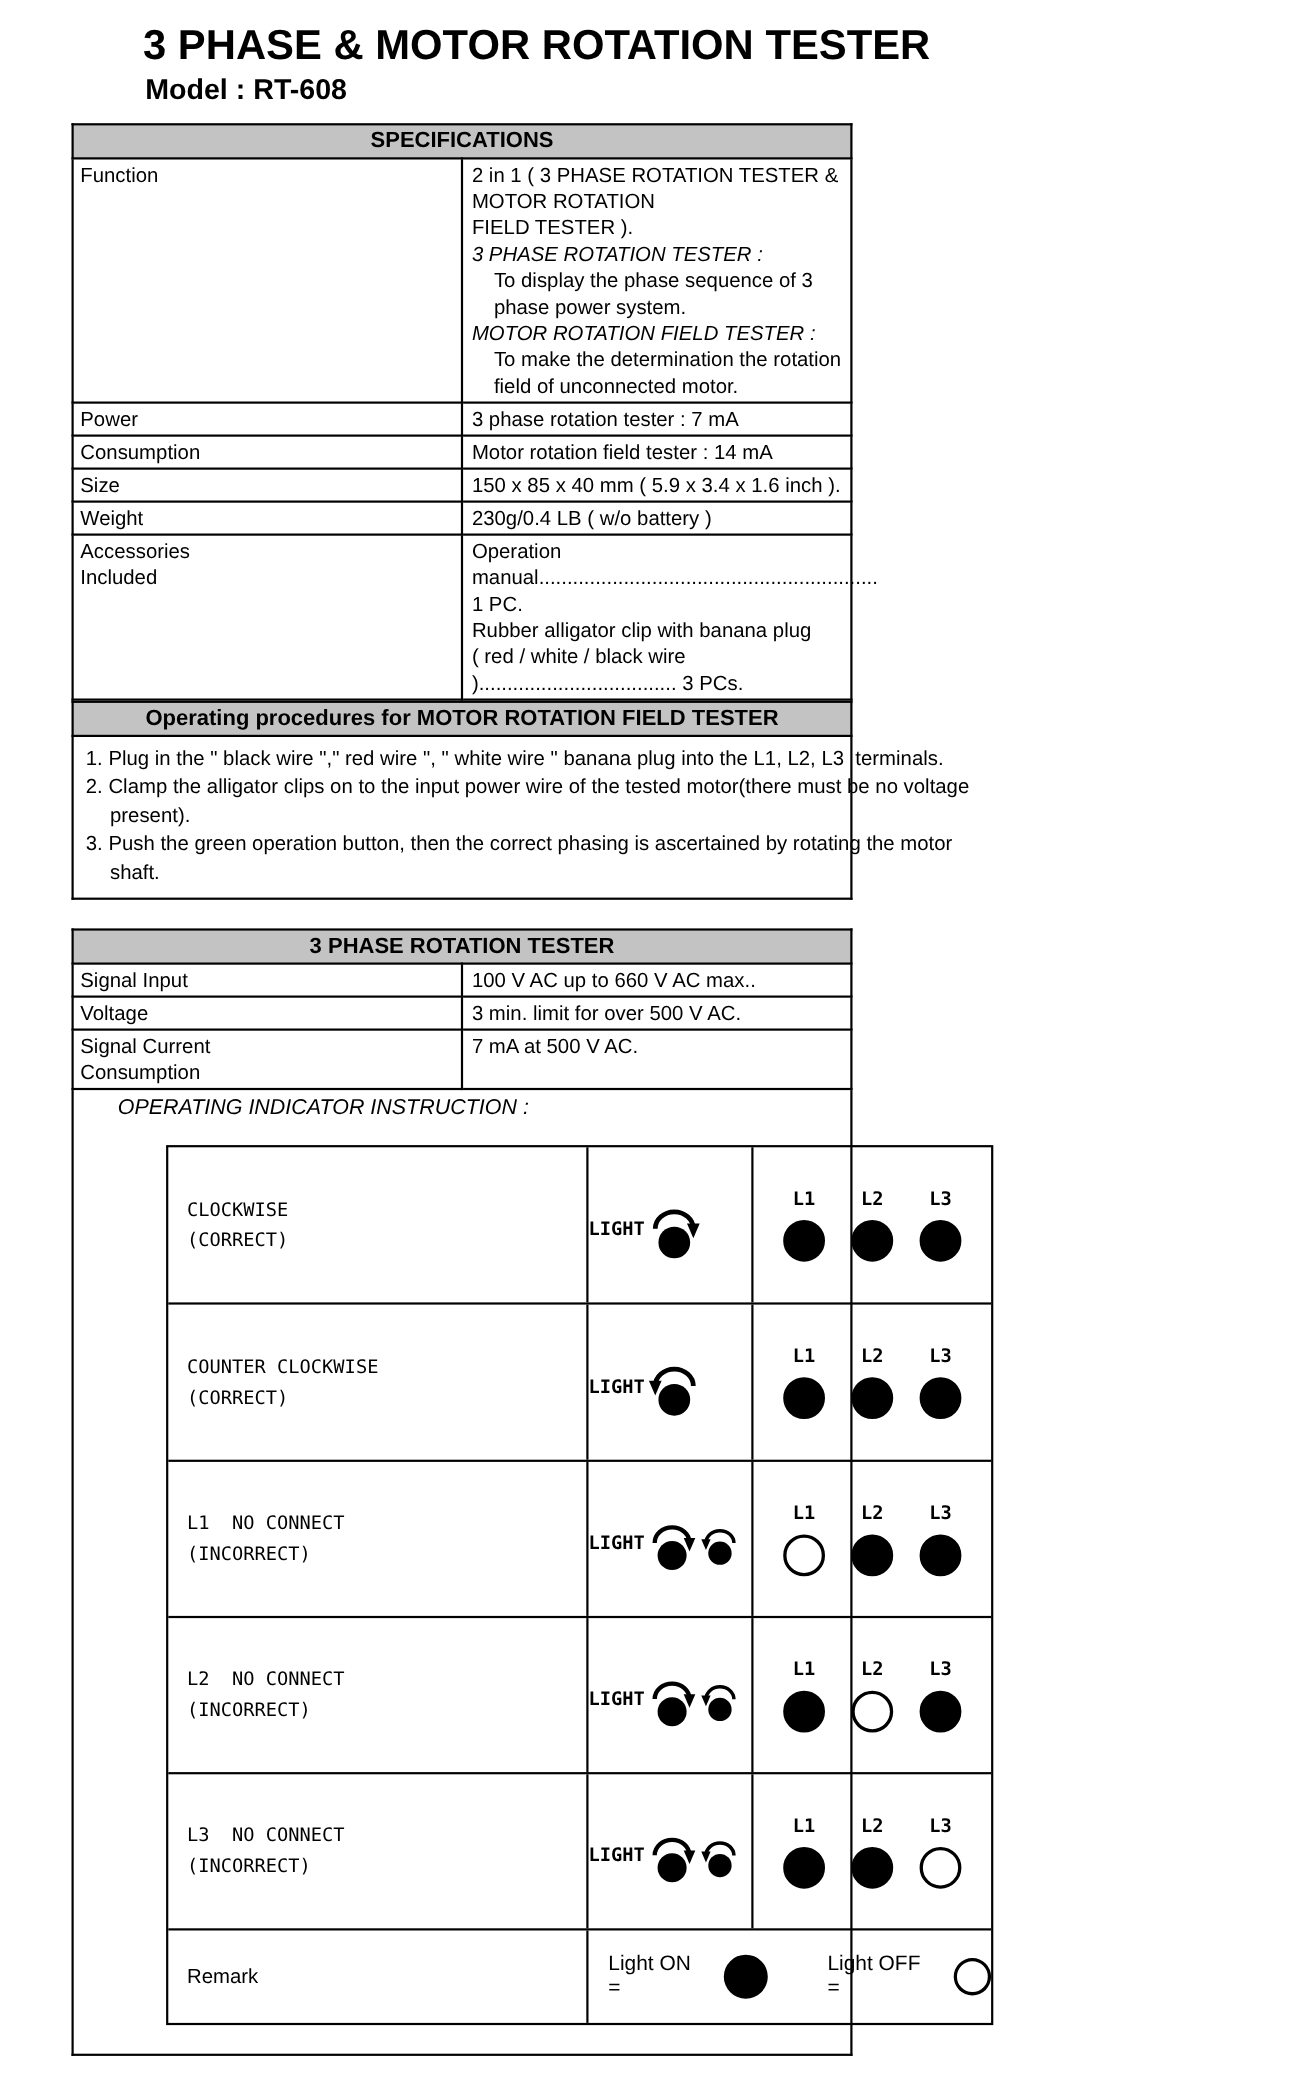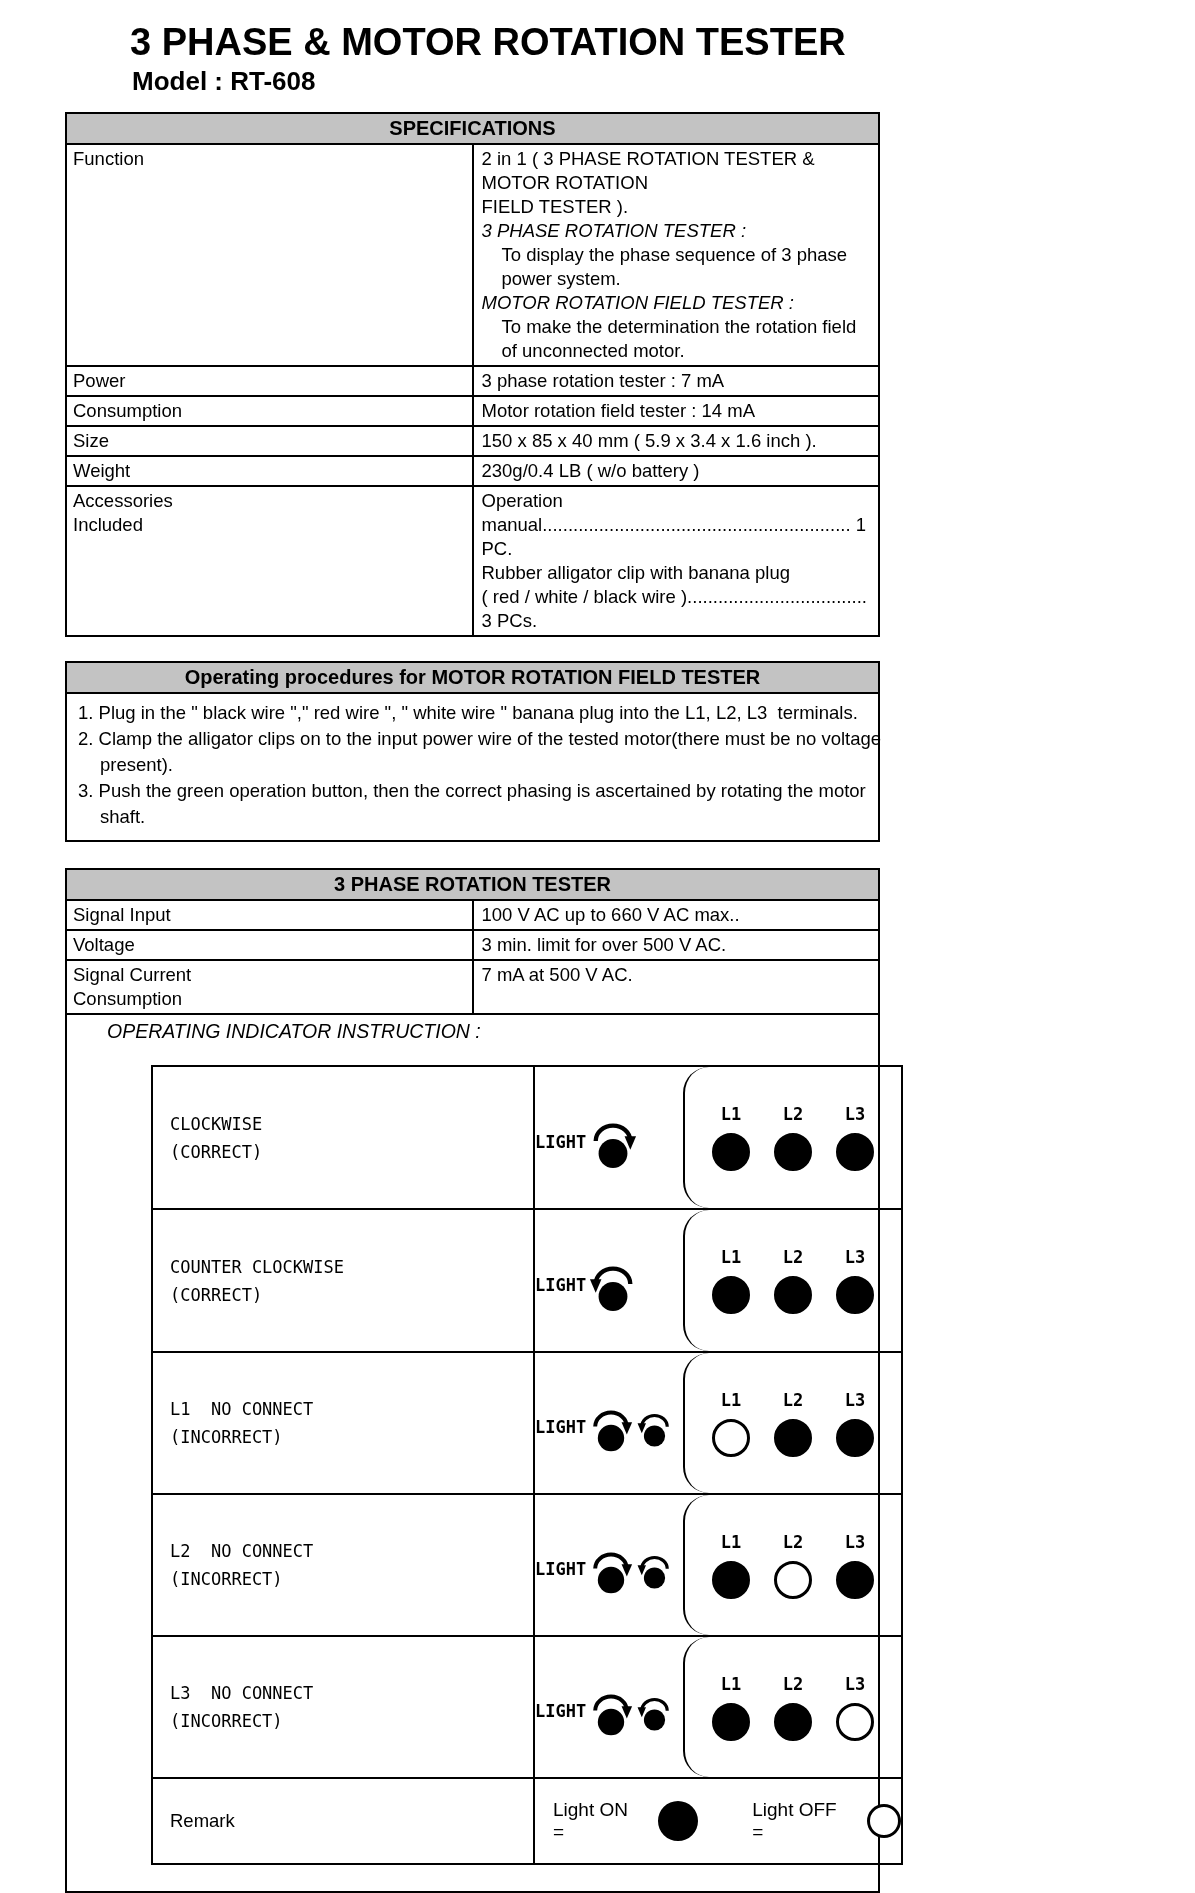--- a/index.html
+++ b/index.html
@@ -4,31 +4,31 @@
 <style>
   html,body{margin:0;padding:0;}
   body{
     width:1195px;height:1893px;background:#fff;color:#000;
     font-family:"Liberation Sans",sans-serif;overflow:hidden;position:relative;
   }
   .title{margin:20px 0 0 130px;font-size:38px;font-weight:700;line-height:44px;letter-spacing:0;}
   .model{margin:2px 0 0 132px;font-size:26px;font-weight:700;line-height:30px;}
 
   
-  .tbl{border-collapse:collapse;width:815px;margin-left:65px;font-size:18.5px;table-layout:fixed;}
+  .tbl{border-collapse:collapse;width:710px;margin-left:65px;font-size:18.5px;table-layout:fixed;}
   .tbl td,.tbl th{border:2px solid #000;}
   .tbl-header{background:#c3c3c3;font-size:20px;font-weight:700;text-align:center;padding:3px 0;}
   .lbl{width:230px;padding:2px 6px;vertical-align:top;line-height:24px;}
   .val{padding:2px 8px;vertical-align:top;line-height:24px;}
   .val div{line-height:24px;}
   .it{font-style:italic;}
   .ind2{padding-left:20px;}
   .specs{margin-top:16px;}
 
-  .proc{margin-top:24px;}
+  .proc{}
   .proc-body{padding:5px 10px 9px 10px;}
   .proc-line{line-height:26px;white-space:pre;}
   .cont{padding-left:22px;}
 
   .pt{margin-top:26px;}
   .op-cell{padding:0 0 26px 0;}
   .op-title{font-style:italic;font-size:19.5px;padding:5px 8px 2px 8px;margin-left:32px;}
 
   
   .ind-table{margin:20px 0 0 84px;width:752px;border:2px solid #000;box-sizing:border-box;}
@@ -36,21 +36,21 @@
   .ind-row + .ind-row{border-top:2px solid #000;}
   .single{height:141px;}
   .dbl{height:140px;}
   .remark-row{height:84px;}
   .c2,.c3{border-left:2px solid #000;}
   .lblcell{display:flex;flex-direction:column;justify-content:center;gap:8px;padding-left:17px;
            font-family:"DejaVu Sans Mono",monospace;font-weight:400;font-size:17px;}
   .lblcell div{white-space:pre;}
   .lightcell{display:flex;flex-direction:row;align-items:center;padding-top:8px;gap:2px;}
   .light-hdr{font-family:"DejaVu Sans Mono",monospace;font-weight:700;font-size:17px;}
-  .lampcell{display:flex;flex-direction:column;justify-content:center;align-items:center;gap:9px;border-radius:26px;}
+  .lampcell{display:flex;flex-direction:column;justify-content:center;align-items:center;gap:9px;}
   .lamp-grid{display:grid;grid-template-columns:repeat(3,38px);column-gap:24px;justify-items:center;
              font-family:"DejaVu Sans Mono",monospace;font-weight:700;font-size:17px;}
   .lamp{width:38px;height:38px;border-radius:50%;border:3px solid #000;box-sizing:border-box;
         background:#000;display:inline-block;}
   .lamp[data-state="off"]{background:#fff;}
   .lamp.big{width:40px;height:40px;}
   .lamp.mid{width:34px;height:34px;}
   .light .arc{fill:none;stroke:#000;stroke-width:4.5;}
   .light polygon,.light .bulb{fill:#000;stroke:none;}
   .light[data-dir="cw"] .head-ccw{display:none;}

